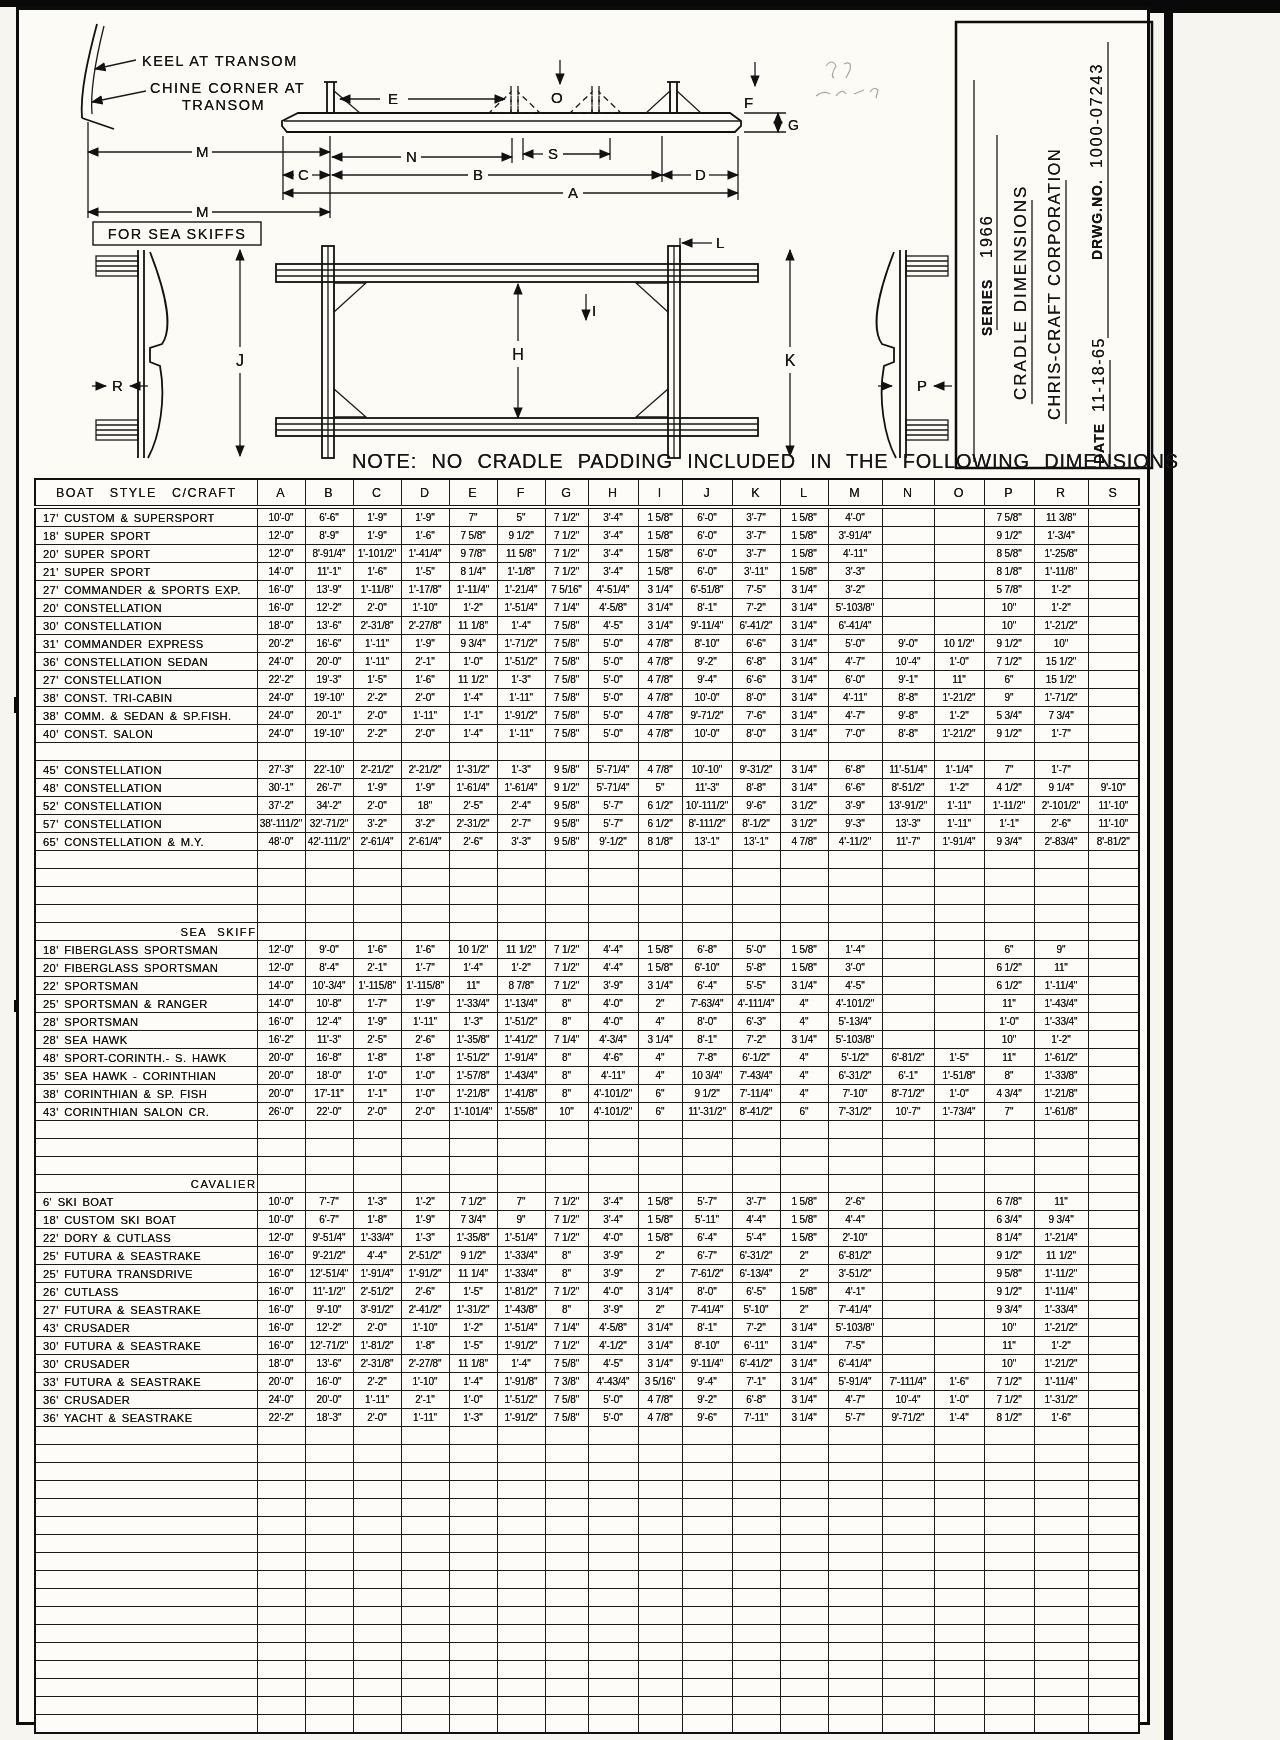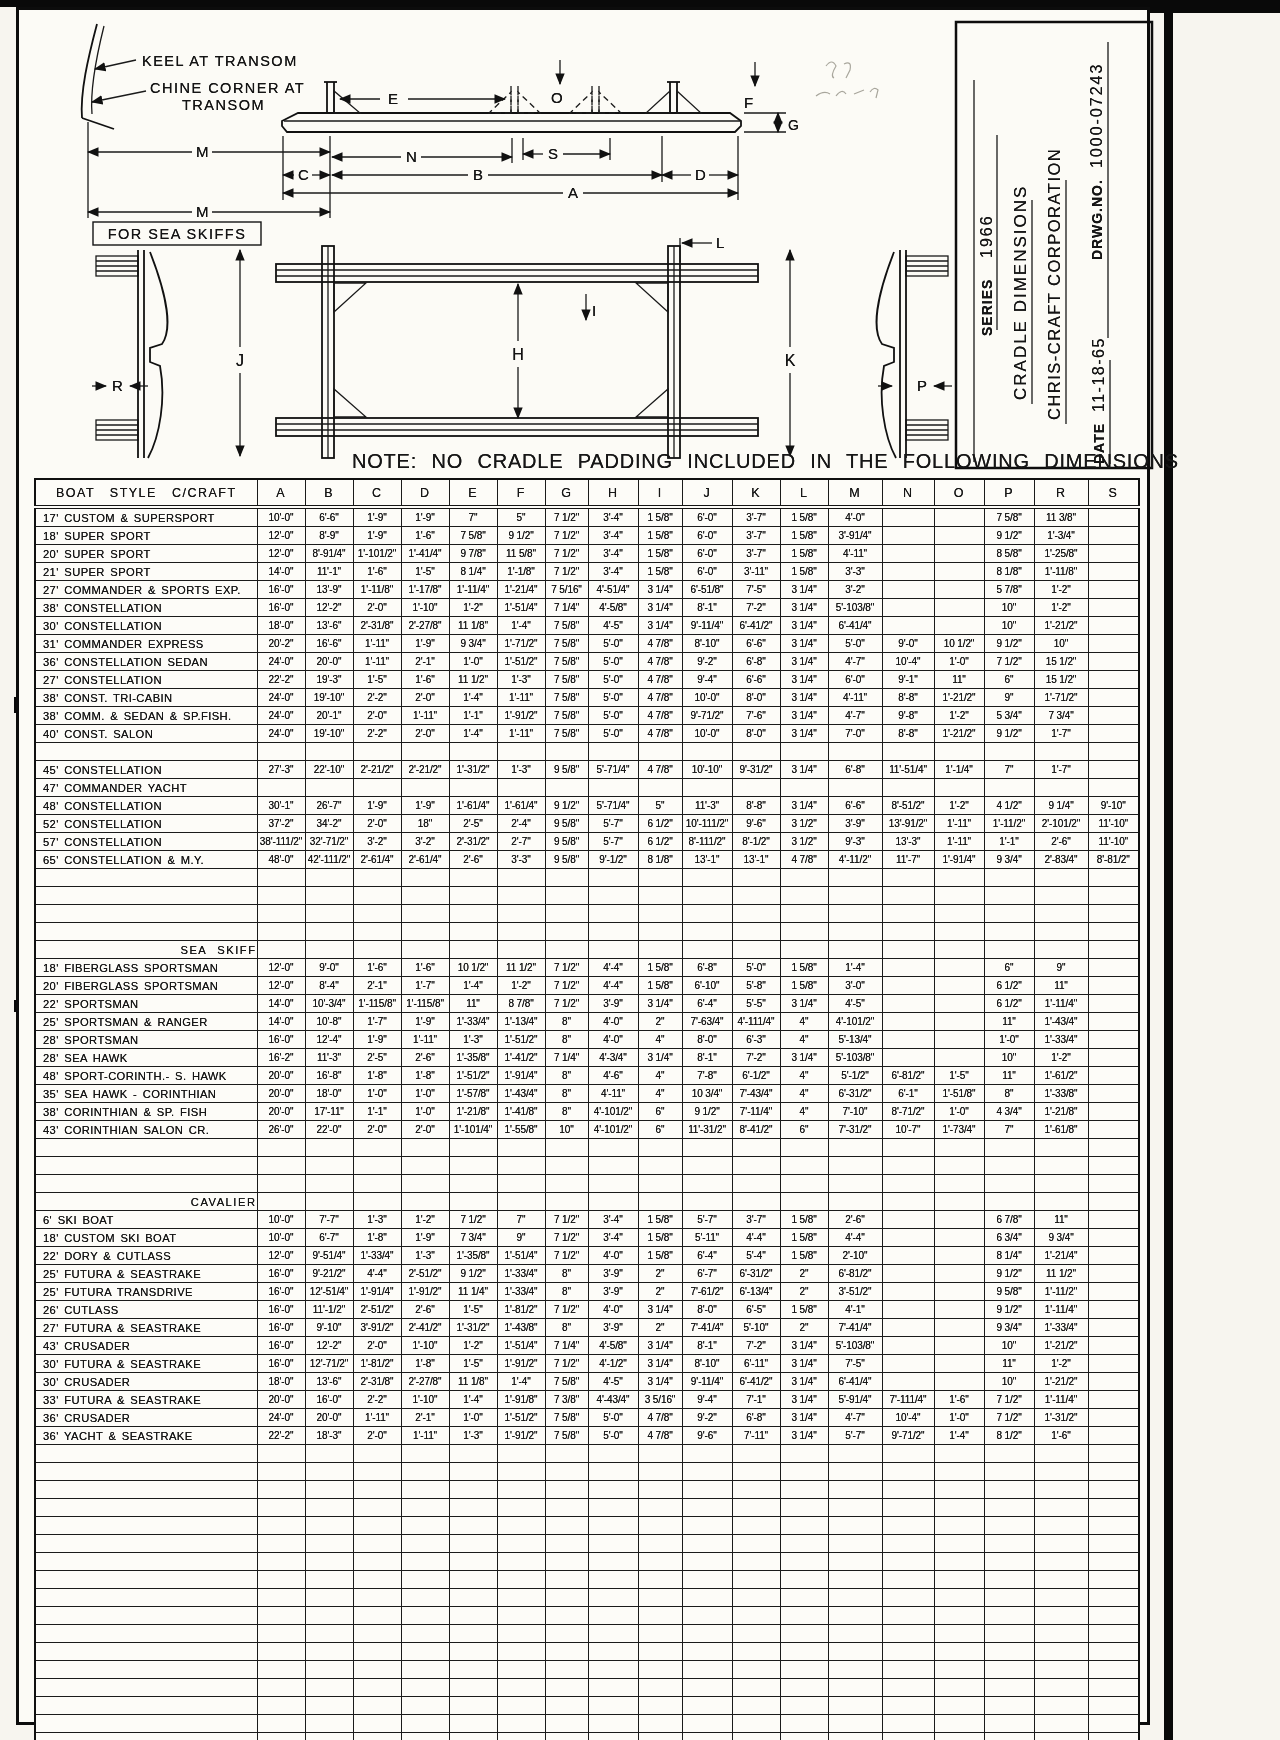--- a/index.html
+++ b/index.html
@@ -384,21 +384,21 @@
         <td class="dim-cell">7'-5"</td>
         <td class="dim-cell">3 1/4"</td>
         <td class="dim-cell">3'-2"</td>
         <td class="dim-cell"></td>
         <td class="dim-cell"></td>
         <td class="dim-cell">5 7/8"</td>
         <td class="dim-cell">1'-2"</td>
         <td class="dim-cell"></td>
       </tr>
       <tr>
-        <td class="style-cell">38' CONSTELLATION</td>
+        <td class="style-cell">20' CONSTELLATION</td>
         <td class="dim-cell">16'-0"</td>
         <td class="dim-cell">12'-2"</td>
         <td class="dim-cell">2'-0"</td>
         <td class="dim-cell">1'-10"</td>
         <td class="dim-cell">1'-2"</td>
         <td class="dim-cell">1'-51/4"</td>
         <td class="dim-cell">7 1/4"</td>
         <td class="dim-cell">4'-5/8"</td>
         <td class="dim-cell">3 1/4"</td>
         <td class="dim-cell">8'-1"</td>
@@ -591,41 +591,20 @@
         <td class="dim-cell">5'-71/4"</td>
         <td class="dim-cell">4 7/8"</td>
         <td class="dim-cell">10'-10"</td>
         <td class="dim-cell">9'-31/2"</td>
         <td class="dim-cell">3 1/4"</td>
         <td class="dim-cell">6'-8"</td>
         <td class="dim-cell">11'-51/4"</td>
         <td class="dim-cell">1'-1/4"</td>
         <td class="dim-cell">7"</td>
         <td class="dim-cell">1'-7"</td>
-        <td class="dim-cell"></td>
-      </tr>
-      <tr>
-        <td class="style-cell">47' COMMANDER YACHT</td>
-        <td class="dim-cell"></td>
-        <td class="dim-cell"></td>
-        <td class="dim-cell"></td>
-        <td class="dim-cell"></td>
-        <td class="dim-cell"></td>
-        <td class="dim-cell"></td>
-        <td class="dim-cell"></td>
-        <td class="dim-cell"></td>
-        <td class="dim-cell"></td>
-        <td class="dim-cell"></td>
-        <td class="dim-cell"></td>
-        <td class="dim-cell"></td>
-        <td class="dim-cell"></td>
-        <td class="dim-cell"></td>
-        <td class="dim-cell"></td>
-        <td class="dim-cell"></td>
-        <td class="dim-cell"></td>
         <td class="dim-cell"></td>
       </tr>
       <tr>
         <td class="style-cell">48' CONSTELLATION</td>
         <td class="dim-cell">30'-1"</td>
         <td class="dim-cell">26'-7"</td>
         <td class="dim-cell">1'-9"</td>
         <td class="dim-cell">1'-9"</td>
         <td class="dim-cell">1'-61/4"</td>
         <td class="dim-cell">1'-61/4"</td>

